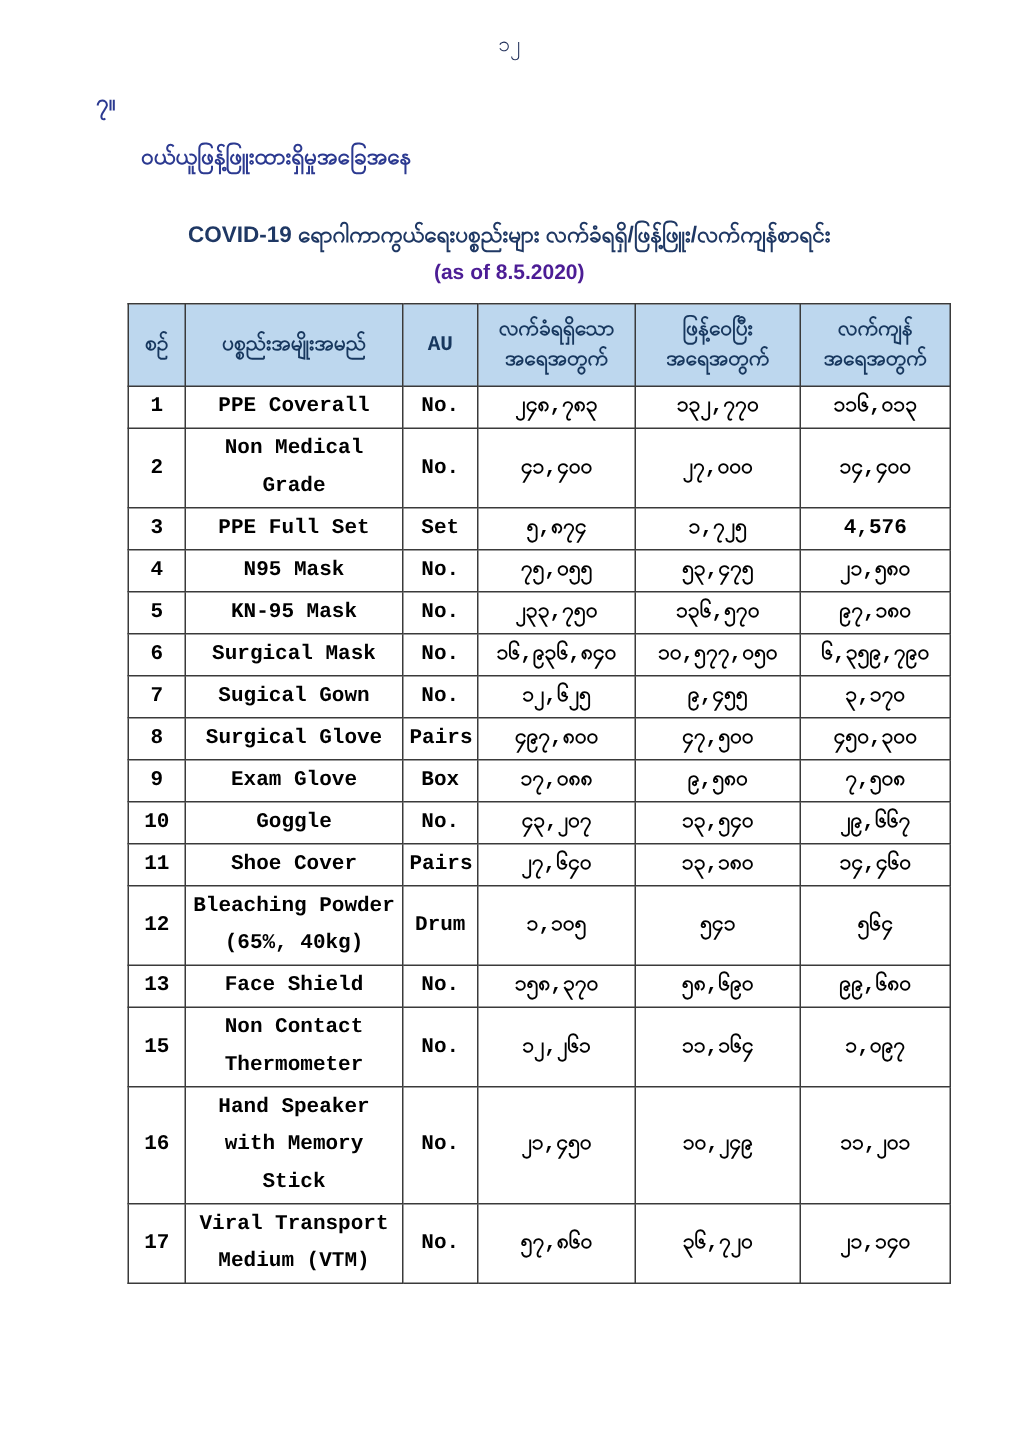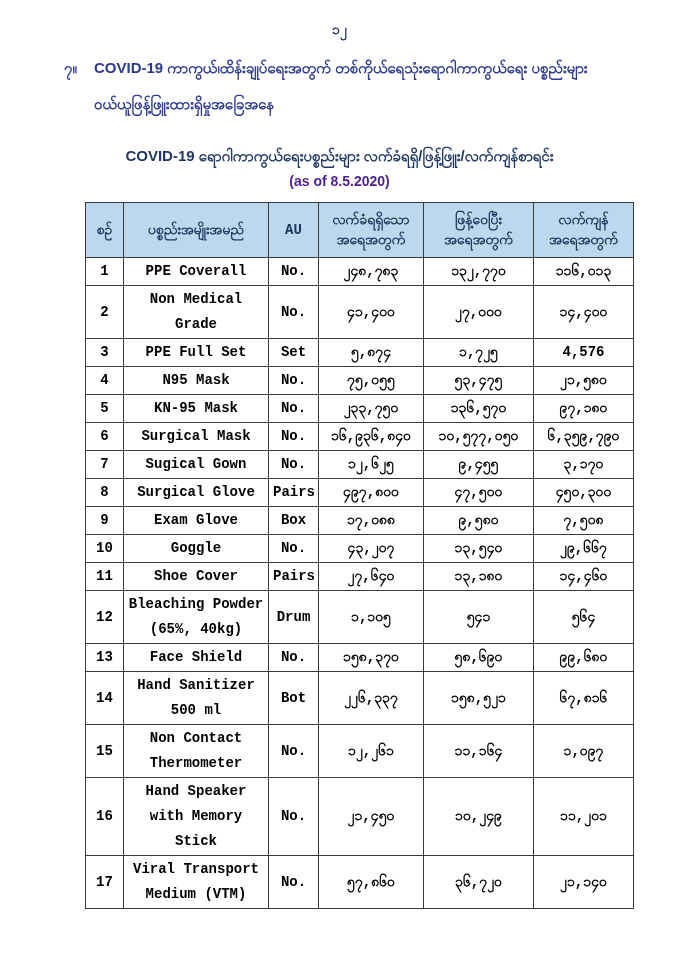--- a/index.html
+++ b/index.html
@@ -5,21 +5,21 @@
   html,body { margin:0; padding:0; }
   body {
     width:679px; height:960px;
     background:#ffffff;
     font-family:"Liberation Sans","DejaVu Sans",sans-serif;
     position:relative;
     overflow:hidden;
   }
   .page-number {
     position:absolute; top:20px; left:0; width:679px;
-    text-align:center; font-size:14px; font-weight:bold; color:#1b2a55;
+    text-align:center; font-size:14px; font-weight:normal; color:#1b2a55;
   }
   .heading {
     position:absolute; top:58px; left:64px; width:590px;
     color:#2b3990; font-weight:bold; font-size:15px;
   }
   .heading-row { display:flex; }
   .heading-num { flex:0 0 30px; }
   .heading-line2 { margin-top:14px; margin-left:30px; }
   .subtitle {
     position:absolute; top:146px; left:0; width:679px;
@@ -50,21 +50,20 @@
   col.c4{width:105px} col.c5{width:110px} col.c6{width:100px}
 </style>
 </head>
 <body>
 
 <div class="page-number">၁၂</div>
 
 <div class="heading">
   <div class="heading-row">
     <span class="heading-num">၇။</span>
-    <span>COVID-19 ကာကွယ်၊ထိန်းချုပ်ရေးအတွက် တစ်ကိုယ်ရေသုံးရောဂါကာကွယ်ရေး ပစ္စည်းများ</span>
   </div>
   <div class="heading-line2">ဝယ်ယူဖြန့်ဖြူးထားရှိမှုအခြေအနေ</div>
 </div>
 
 <div class="subtitle">COVID-19 ရောဂါကာကွယ်ရေးပစ္စည်းများ  လက်ခံရရှိ/ဖြန့်ဖြူး/လက်ကျန်စာရင်း</div>
 <div class="asof">(as of 8.5.2020)</div>
 
 <table class="supplies">
   <colgroup>
     <col class="c1">
@@ -186,28 +185,20 @@
       </tr>
       <tr>
         <td>13</td>
         <td>Face Shield</td>
         <td>No.</td>
         <td>၁၅၈,၃၇၀</td>
         <td>၅၈,၆၉၀</td>
         <td>၉၉,၆၈၀</td>
       </tr>
       <tr>
-        <td>14</td>
-        <td>Hand Sanitizer 500 ml</td>
-        <td>Bot</td>
-        <td>၂၂၆,၃၃၇</td>
-        <td>၁၅၈,၅၂၁</td>
-        <td>၆၇,၈၁၆</td>
-      </tr>
-      <tr>
         <td>15</td>
         <td>Non Contact Thermometer</td>
         <td>No.</td>
         <td>၁၂,၂၆၁</td>
         <td>၁၁,၁၆၄</td>
         <td>၁,၀၉၇</td>
       </tr>
       <tr>
         <td>16</td>
         <td>Hand Speaker with Memory Stick</td>

